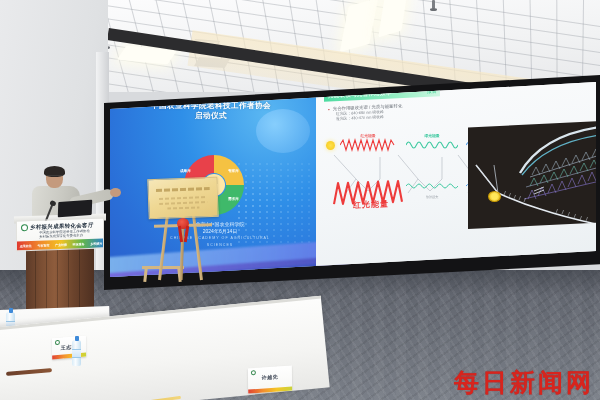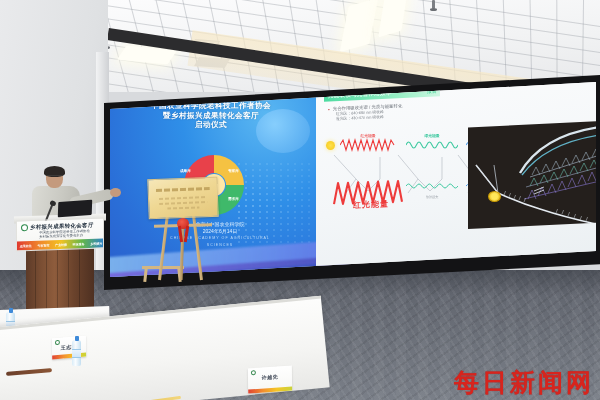--- a/index.html
+++ b/index.html
@@ -616,21 +616,20 @@
           <i style="left:35px;top:78px;opacity:0.36"></i>
           <i style="left:42px;top:78px;opacity:0.34"></i>
           <i style="left:49px;top:78px;opacity:0.32"></i>
           <i style="left:56px;top:78px;opacity:0.30"></i>
           <i style="left:63px;top:78px;opacity:0.29"></i>
           <i style="left:70px;top:78px;opacity:0.27"></i>
         </div>
 
       <div class="slide-title">
         <div>中国农业科学院老科技工作者协会</div>
-        <div>暨乡村振兴成果转化会客厅</div>
         <div>启动仪式</div>
       </div>
 
       <div class="donut">
         <svg viewBox="0 0 104 64" preserveAspectRatio="none">
           <g transform="translate(52,32)">
             <path d="M0,-30 A30,30 0 0,1 30,0 L12,0 A12,12 0 0,0 0,-12 Z" fill="#f5c242"></path>
             <path d="M30,0 A30,30 0 0,1 0,30 L0,12 A12,12 0 0,0 12,0 Z" fill="#3fb96a"></path>
             <path d="M0,30 A30,30 0 0,1 -30,0 L-12,0 A12,12 0 0,0 0,12 Z" fill="#e8489b"></path>
             <path d="M-30,0 A30,30 0 0,1 0,-30 L0,-12 A12,12 0 0,0 -12,0 Z" fill="#e8414a"></path>

